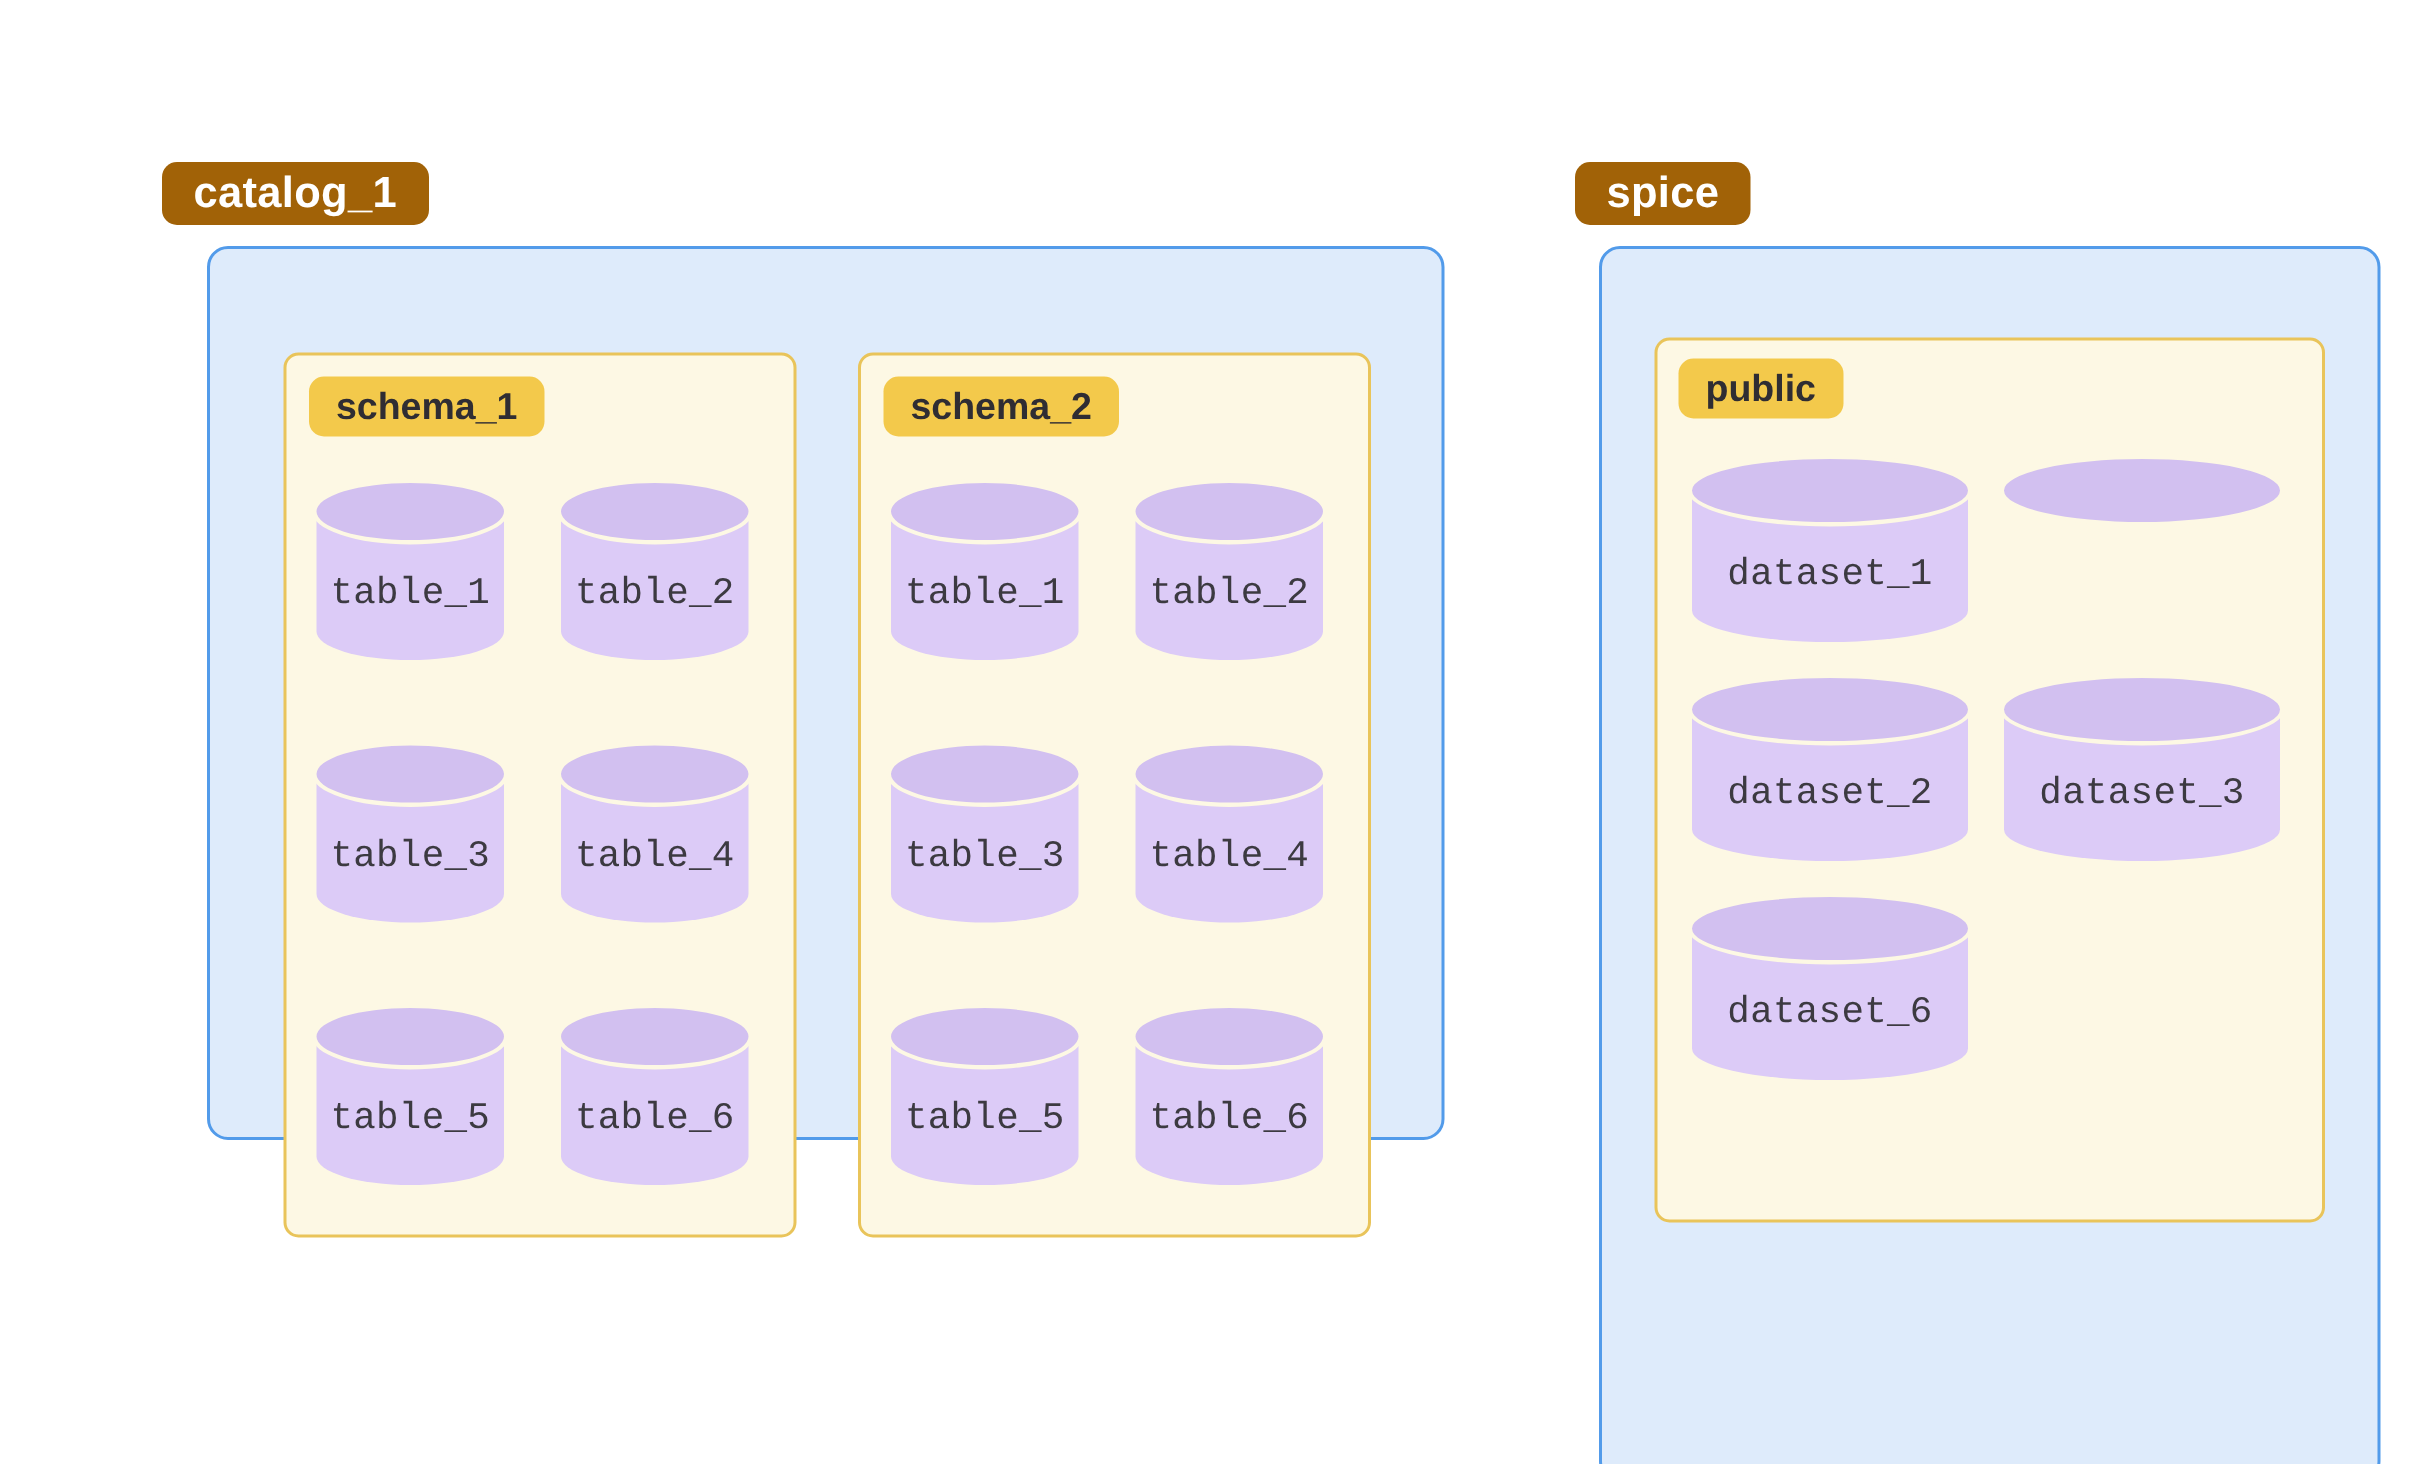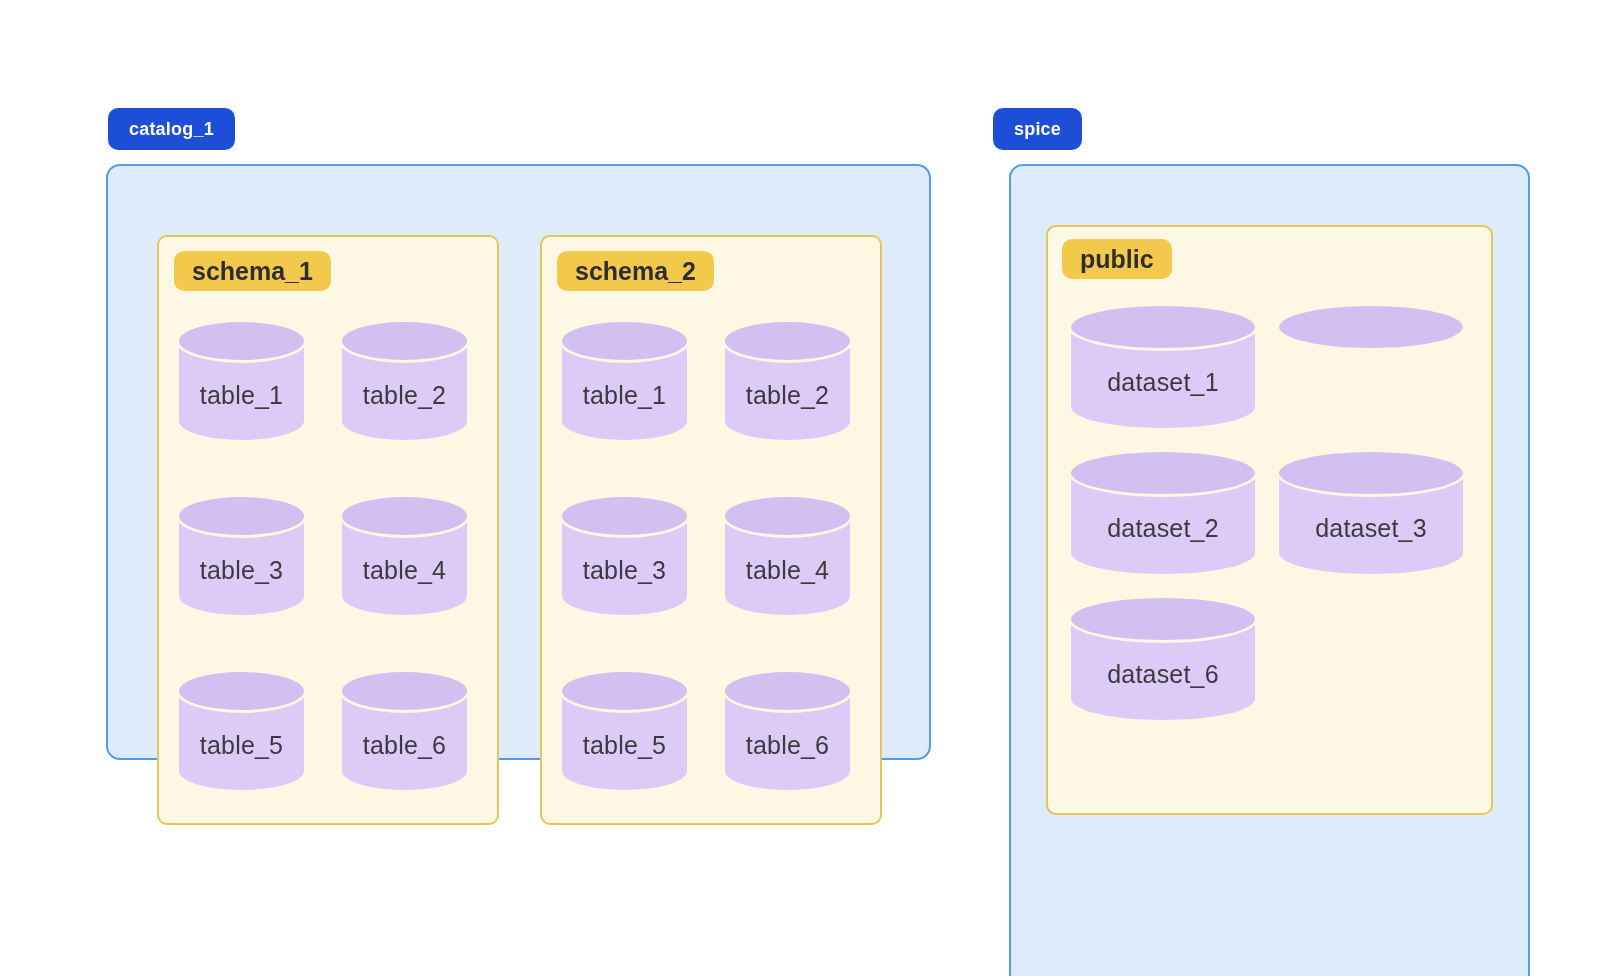--- a/index.html
+++ b/index.html
@@ -10,27 +10,27 @@
   }
   .canvas {
     position: relative;
     width: 1614px;
     height: 976px;
     background: #ffffff;
     overflow: hidden;
   }
   .group { position: absolute; }
   .group-catalog { left: 106px; top: 108px; width: 825px; }
-  .group-spice   { left: 991px; top: 108px; width: 521px; }
+  .group-spice   { left: 1048px; top: 108px; width: 521px; }
 
   .badge-blue {
     display: inline-block;
-    background: #1d4ed8;
+    background: #a16207;
     color: #ffffff;
-    font-size: 18px;
+    font-size: 29px;
     font-weight: 700;
     line-height: 42px;
     height: 42px;
     padding: 0 21px;
     border-radius: 10px;
     margin-left: 2px;
     letter-spacing: 0.2px;
   }
   .outer-box {
     position: absolute;
@@ -40,20 +40,21 @@
     border: 2px solid #529BEA;
     border-radius: 14px;
     box-sizing: border-box;
     display: flex;
   }
   .outer-box.catalog {
     width: 825px;
     height: 596px;
     padding: 69px 47px 48px 49px;
     gap: 41px;
+    margin-left: 32px;
   }
   .outer-box.spice {
     width: 521px;
     height: 824px;
     padding: 59px 35px 59px 35px;
     margin-left: 18px;
   }
   .schema-box {
     background: #FDF8E4;
     border: 2px solid #E9C45A;
@@ -115,20 +116,21 @@
   .cyl-body {
     position: absolute;
     left: 0;
     right: 0;
     bottom: 0;
     background: #DCCBF7;
     display: flex;
     align-items: center;
     justify-content: center;
     z-index: 1;
+    font-family: Liberation Mono, monospace;
   }
   .cylinder.table .cyl-body {
     top: 19px;
     border-radius: 0 0 50% 50% / 0 0 19px 19px;
   }
   .cylinder.dataset .cyl-body {
     top: 21px;
     border-radius: 0 0 50% 50% / 0 0 21px 21px;
   }
   .cyl-label {

